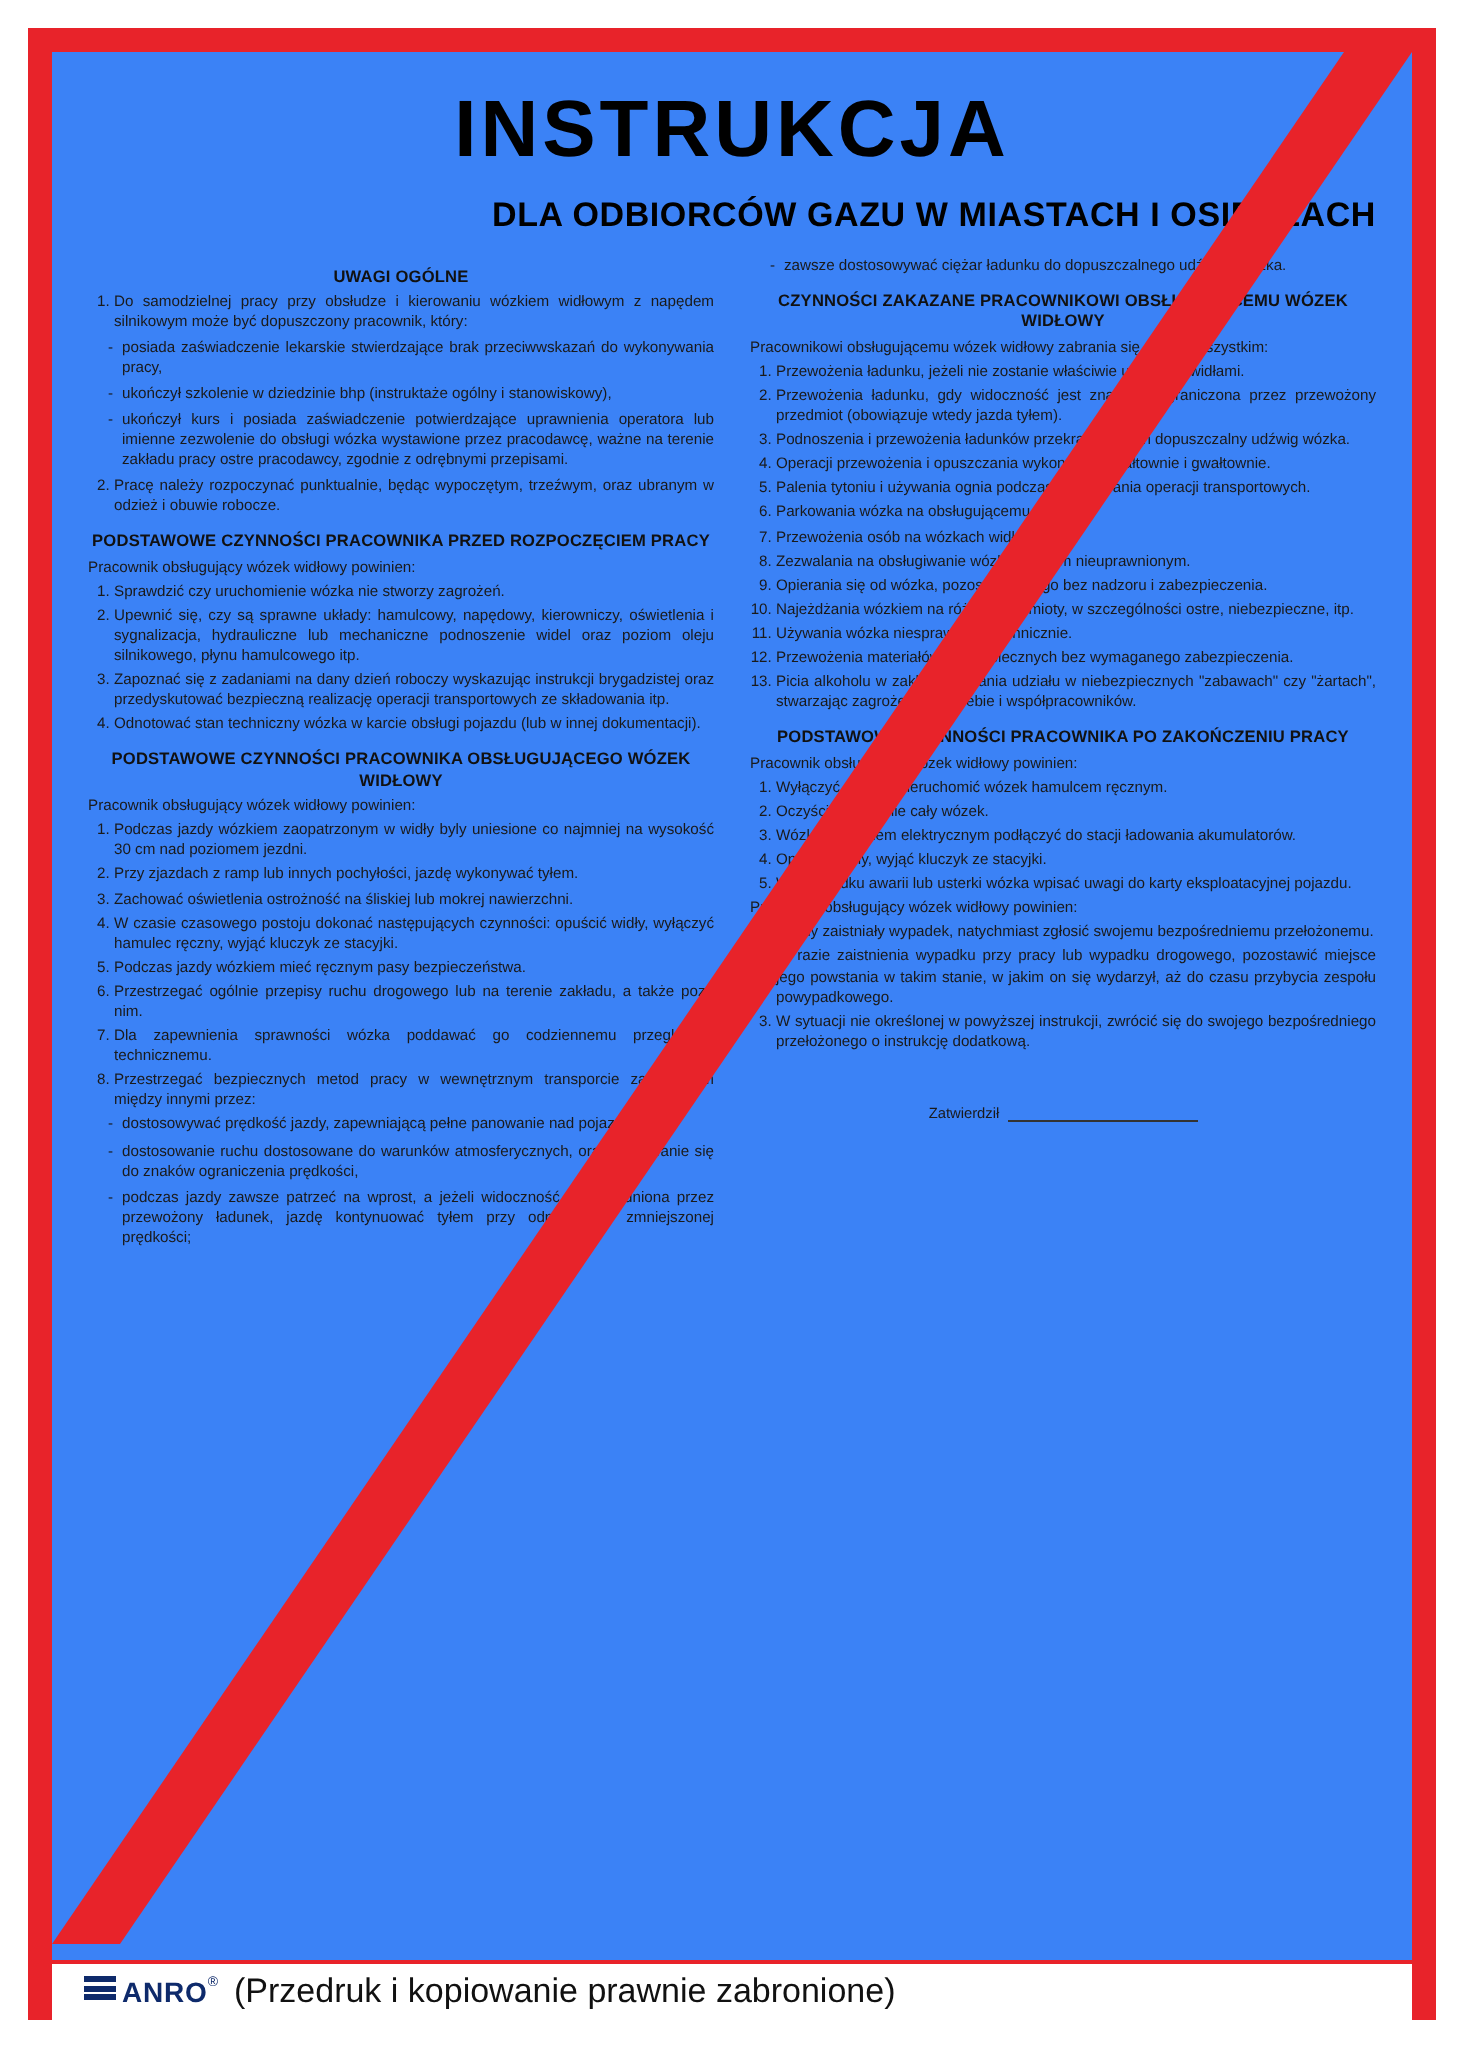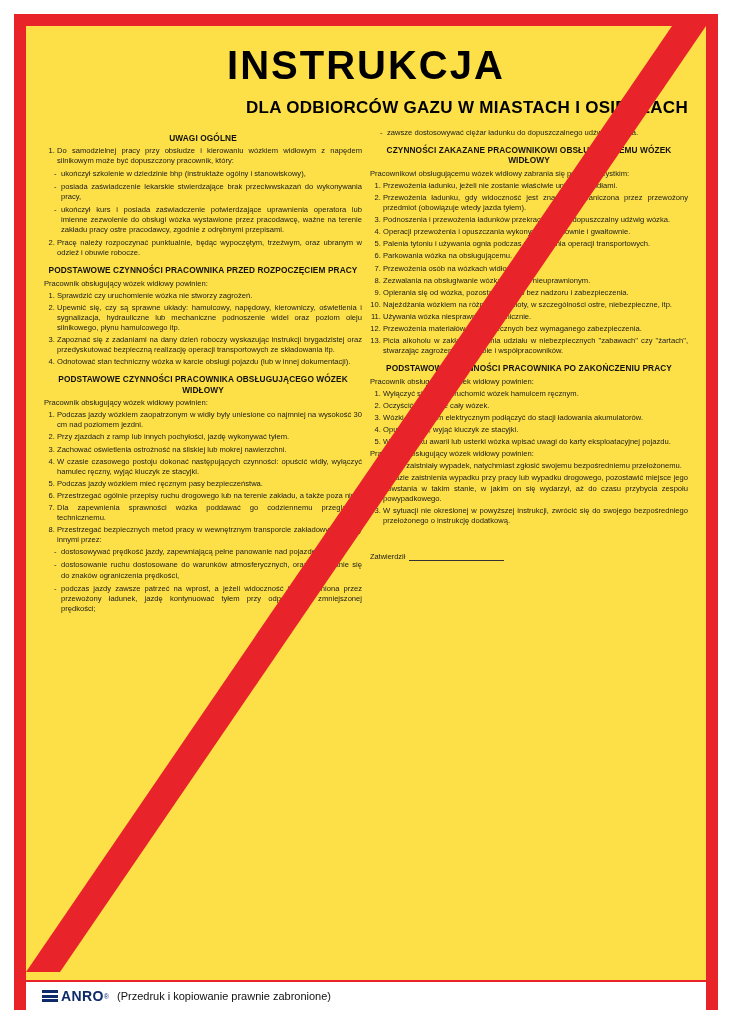--- a/index.html
+++ b/index.html
@@ -27,21 +27,21 @@
     border: 12px solid #e8232a;
     box-sizing: border-box;
     background: #ffffff;
   }
   .inner {
     position: absolute;
     left: 26px;
     top: 26px;
     width: 680px;
     height: 972px;
-    background: #fde047;
+    background: #3b82f6;
     box-sizing: border-box;
     padding: 10px 18px 0 18px;
   }
   .title {
     text-align: center;
     font-size: 40px;
     font-weight: bold;
     letter-spacing: 2px;
     color: #000;
     margin: 8px 0 2px 0;
@@ -50,21 +50,21 @@
   .subtitle {
     text-align: right;
     font-size: 17px;
     font-weight: bold;
     letter-spacing: 0.3px;
     color: #000;
     margin: 12px 0 8px 0;
   }
   .columns {
     display: flex;
-    gap: 8px;
+    gap: 18px;
     width: 100%;
   }
   .col {
     width: 50%;
     box-sizing: border-box;
   }
   .sec-head {
     text-align: center;
     font-size: 8.3px;
     font-weight: bold;
@@ -107,21 +107,21 @@
     padding-left: 7px;
   }
   ul.dash > li:before {
     content: "-";
     position: absolute;
     left: 0;
     top: 0;
   }
   .sign-line {
     margin-top: 26px;
-    text-align: left;
+    text-align: center;
     font-size: 7.4px;
     color: #1a1a1a;
   }
   .sign-rule {
     display: inline-block;
     border-bottom: 1px solid #333;
     width: 95px;
     height: 7px;
     margin-left: 4px;
     vertical-align: bottom;
@@ -135,21 +135,20 @@
     height: 30px;
     border-top: 2px solid #e8232a;
     box-sizing: border-box;
     display: flex;
     align-items: center;
     padding-left: 16px;
     background: #fff;
   }
   .logo {
     display: flex;
-    align-items: center;
     margin-right: 8px;
   }
   .logo-mark {
     width: 16px;
     height: 12px;
     background:
       linear-gradient(#0e2a6b 0 0) 0 0/100% 3px no-repeat,
       linear-gradient(#0e2a6b 0 0) 0 4.5px/100% 3px no-repeat,
       linear-gradient(#0e2a6b 0 0) 0 9px/100% 3px no-repeat;
     margin-right: 3px;
@@ -159,21 +158,21 @@
     font-weight: bold;
     color: #0e2a6b;
     letter-spacing: 0.4px;
   }
   .logo-reg {
     font-size: 7px;
     vertical-align: super;
     color: #0e2a6b;
   }
   .footer-note {
-    font-size: 11px;
+    font-size: 17px;
     color: #111;
   }
   
   .diagonal {
     position: absolute;
     left: 0;
     top: 0;
     width: 732px;
     height: 1024px;
     pointer-events: none;
@@ -191,22 +190,22 @@
 
     <div class="columns">
 
       <div class="col">
 
         <div class="sec-head">UWAGI OGÓLNE</div>
         <ol class="num">
           <li>Do samodzielnej pracy przy obsłudze i kierowaniu wózkiem widłowym z napędem silnikowym może być dopuszczony pracownik, który:</li>
         </ol>
         <ul class="dash">
+          <li>posiada zaświadczenie lekarskie stwierdzające brak przeciwwskazań do wykonywania pracy,</li>
           <li>ukończył szkolenie w dziedzinie bhp (instruktaże ogólny i stanowiskowy),</li>
-          <li>posiada zaświadczenie lekarskie stwierdzające brak przeciwwskazań do wykonywania pracy,</li>
           <li>ukończył kurs i posiada zaświadczenie potwierdzające uprawnienia operatora lub imienne zezwolenie do obsługi wózka wystawione przez pracodawcę, ważne na terenie zakładu pracy ostre pracodawcy, zgodnie z odrębnymi przepisami.</li>
         </ul>
         <ol class="num" start="2">
           <li>Pracę należy rozpoczynać punktualnie, będąc wypoczętym, trzeźwym, oraz ubranym w odzież i obuwie robocze.</li>
         </ol>
 
         <div class="sec-head">PODSTAWOWE CZYNNOŚCI PRACOWNIKA PRZED ROZPOCZĘCIEM PRACY</div>
         <p class="para">Pracownik obsługujący wózek widłowy powinien:</p>
         <ol class="num">
           <li>Sprawdzić czy uruchomienie wózka nie stworzy zagrożeń.</li>

